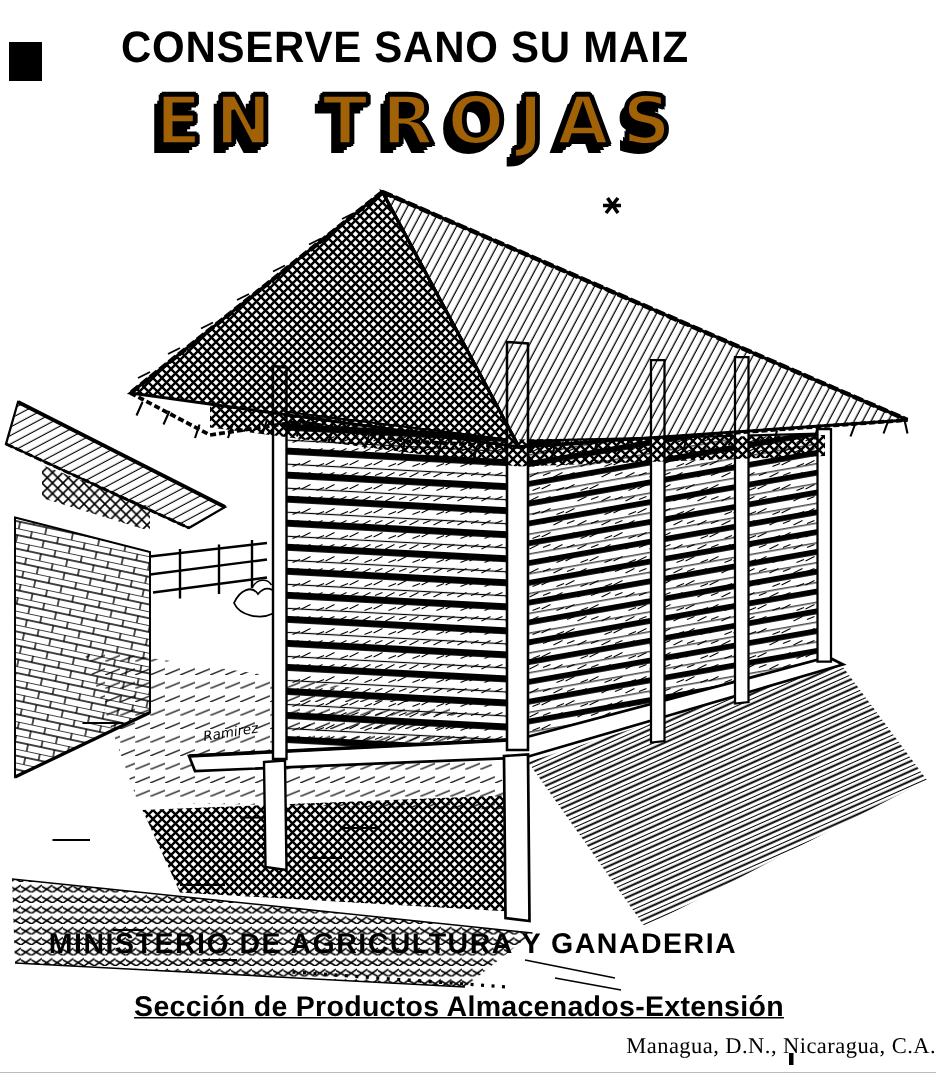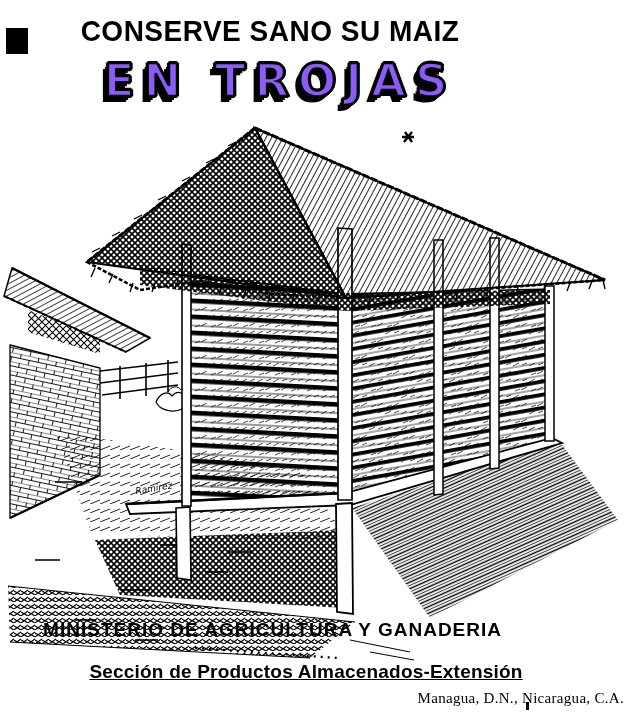--- a/index.html
+++ b/index.html
@@ -11,28 +11,28 @@
   .title{
     top:16px;left:0;width:540px;text-align:center;
     font-size:28px;font-weight:bold;letter-spacing:0.5px;
     font-family:"Liberation Sans",sans-serif;
     transform:scaleY(1.05);
   }
   .display-title{
     top:56px;left:0;width:560px;text-align:center;
     font-family:"DejaVu Sans",sans-serif;font-weight:bold;
     font-size:45px;letter-spacing:9px;line-height:1.1;
-    color:#8b5cf6;
+    color:#a16207;
     -webkit-text-stroke:2.5px #000;
     text-shadow:
       2px 0 0 #000,-2px 0 0 #000,0 2px 0 #000,0 -2px 0 #000,
       -5px 6px 0 #000,-3px 4px 0 #000;
   }
   .footer-ministry{
-    top:619px;left:2px;width:500px;text-align:right;
+    top:619px;left:12px;width:500px;text-align:center;
     font-size:19px;font-weight:bold;letter-spacing:1px;
   }
   .footer-section{
     top:661px;left:0;width:612px;text-align:center;
     font-size:19px;font-weight:bold;letter-spacing:0.2px;text-decoration:underline;
   }
   .footer-location{
     top:690px;left:0;width:624px;text-align:right;
     font-family:"Liberation Serif",serif;font-size:15px;letter-spacing:0.3px;
   }

